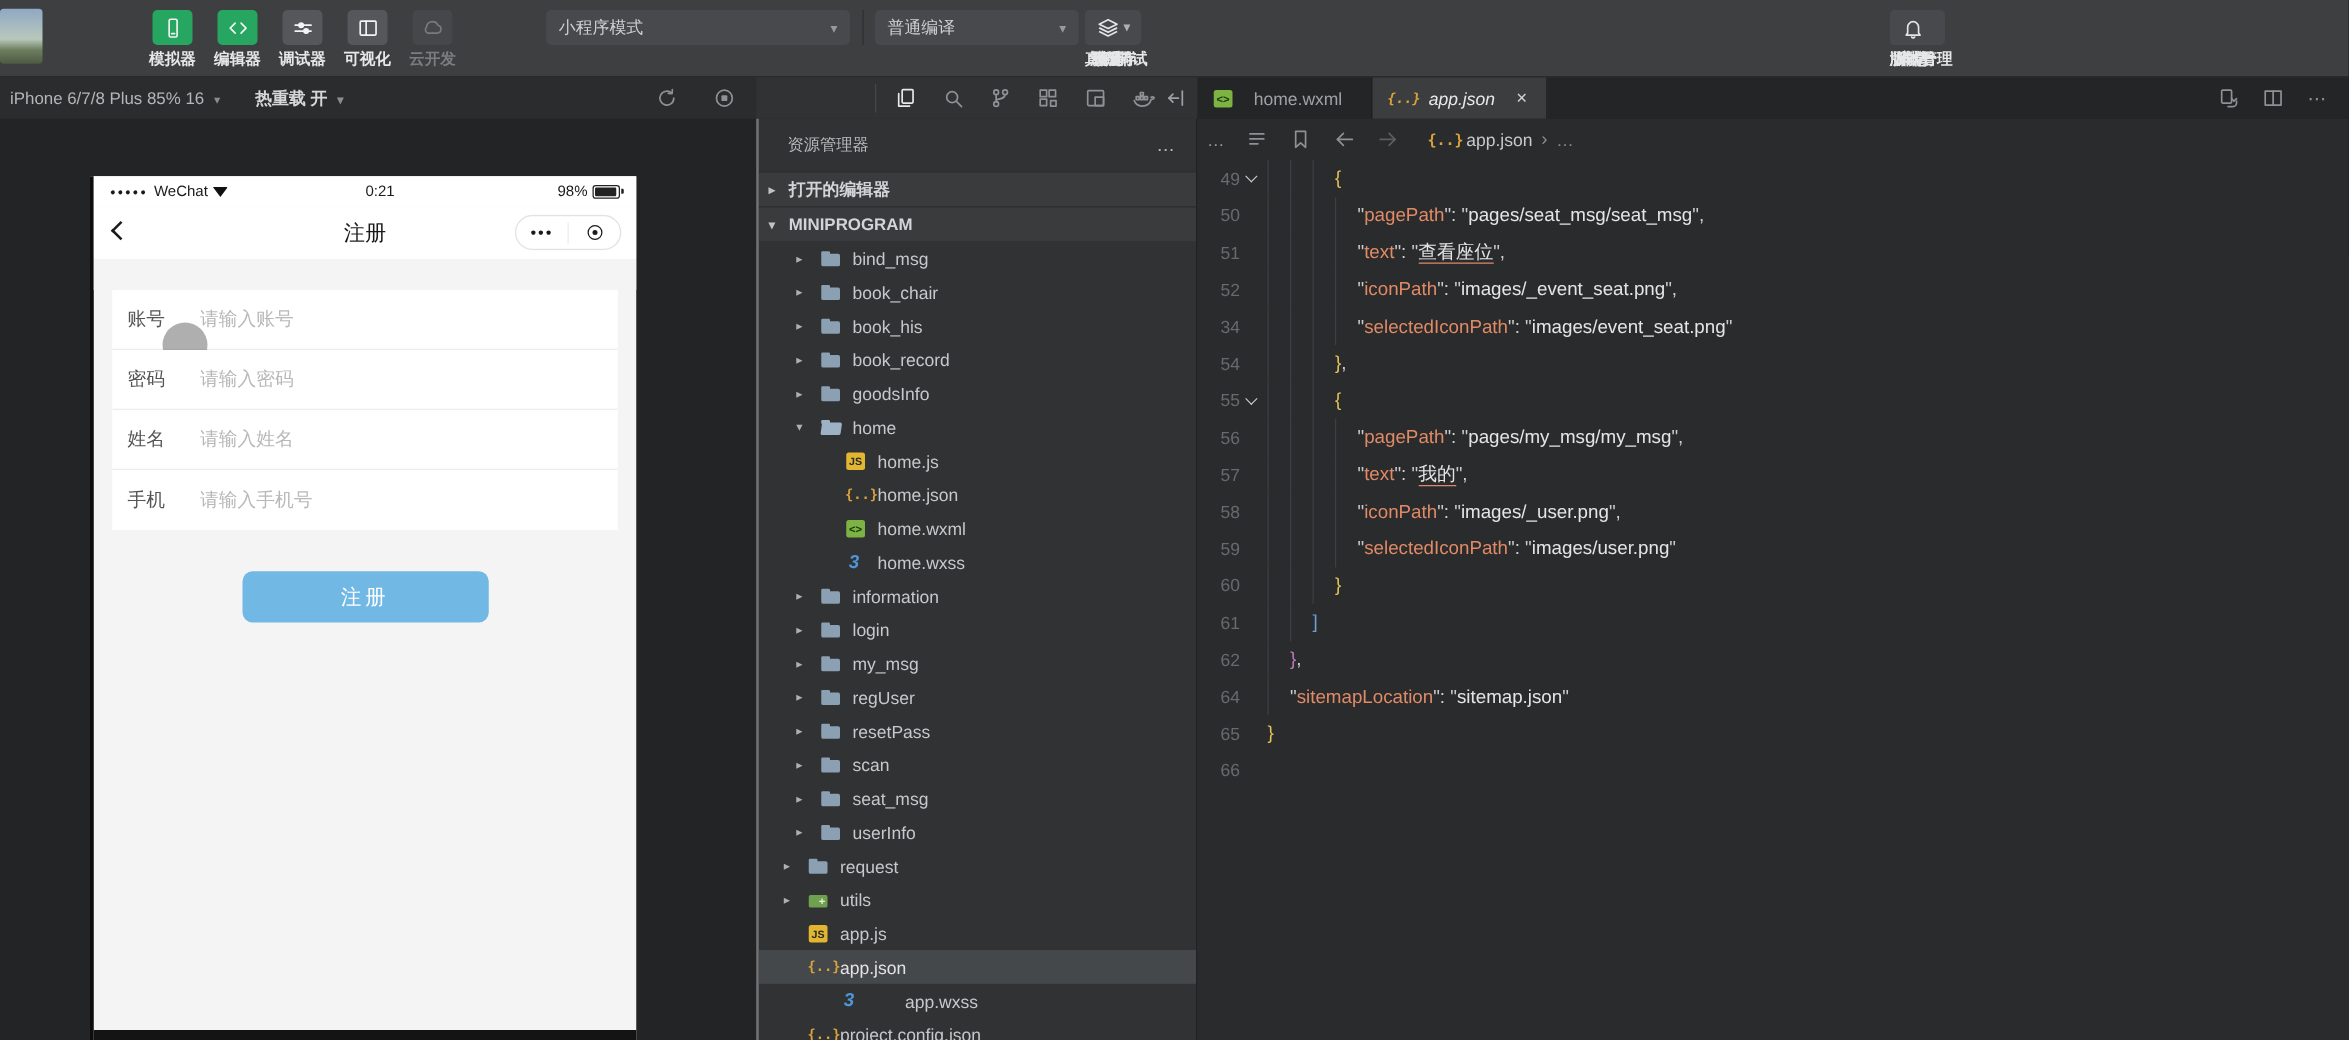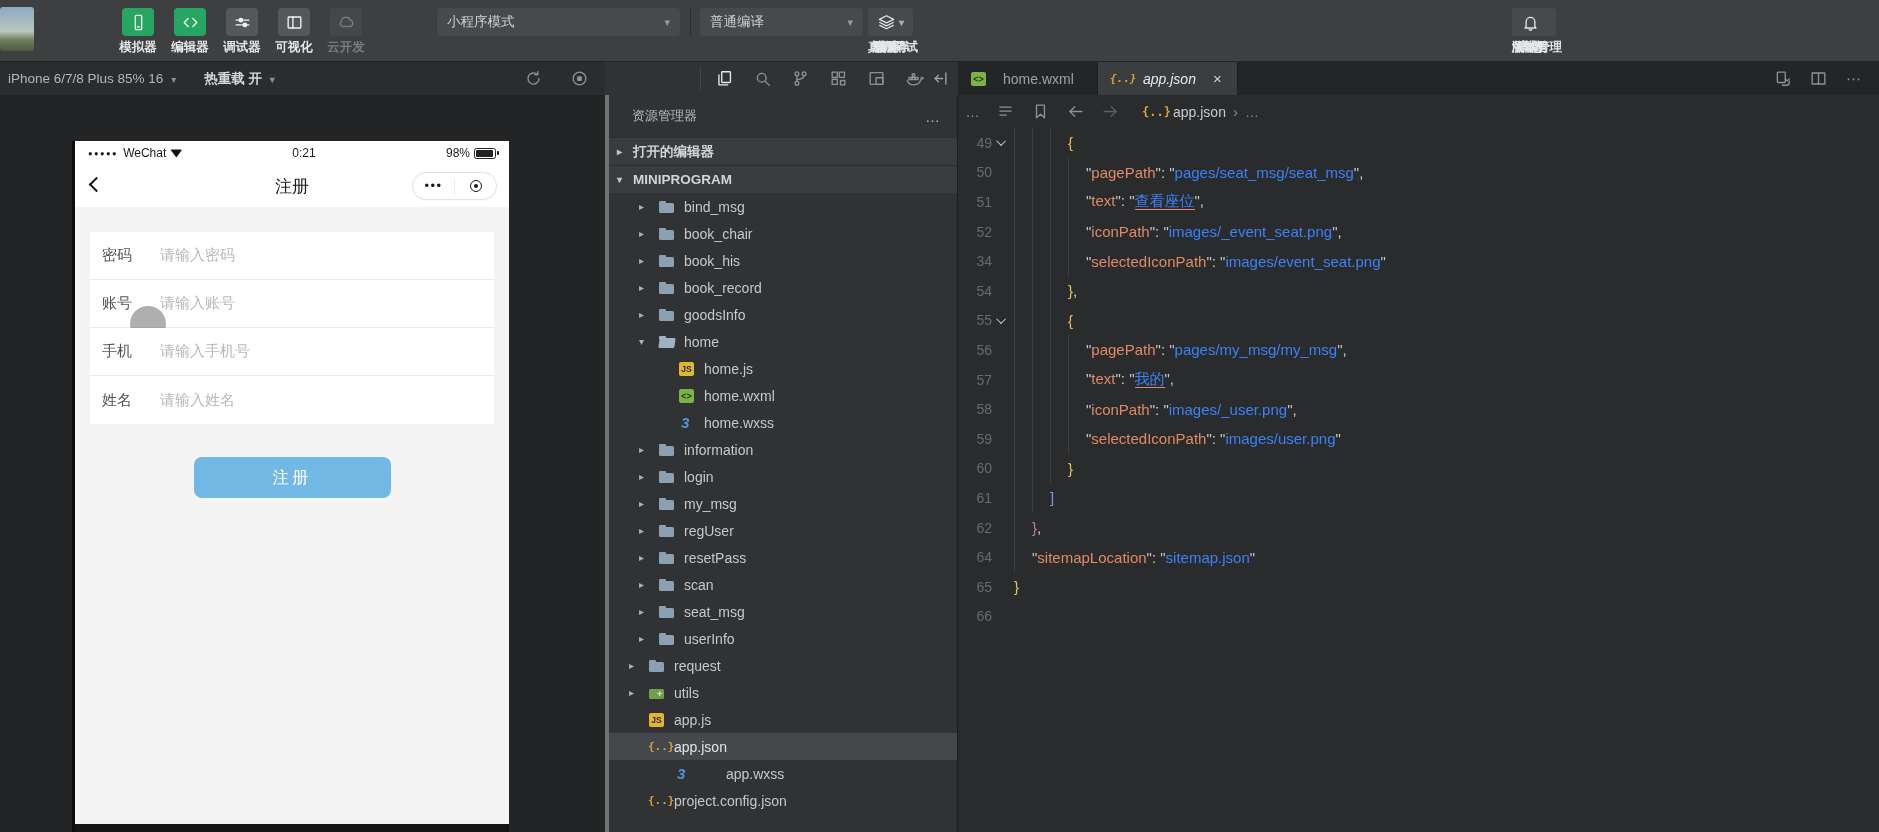--- a/index.html
+++ b/index.html
@@ -46,21 +46,21 @@
   .collapse-btn { position:absolute; left:925px; top:0; width:33px; height:33px; display:flex; align-items:center; justify-content:center; color:#9fa1a4; cursor:pointer; }
   .tab { display:flex; align-items:center; padding:0 12px; gap:7px; font-size:14px; color:#9fa1a4; border-right:1px solid #1d1e20; cursor:pointer; min-width:140px; }
   .tab.active { background:#3b3d3f; color:#e8e9ea; font-style:italic; }
   .tab .close { margin-left:10px; font-size:15px; color:#d2d3d5; font-style:normal; }
   .tab-right { margin-left:auto; display:flex; align-items:center; gap:14px; padding-right:14px; color:#9fa1a4; }
   .tab-right .icon-btn { width:22px; }
 
   
   .main { position:absolute; left:0; top:95px; width:1879px; height:737px; }
   .sim-panel { position:absolute; left:0; top:0; width:605px; height:737px; background:#232425; }
-  .explorer { position:absolute; left:605px; top:0; width:353px; height:737px; background:#313234; border-left:4px solid #737373; border-right:1px solid #1d1e20; overflow:hidden; }
+  .explorer { position:absolute; left:605px; top:0; width:353px; height:737px; background:#313234; border-left:2px solid #737373; border-right:1px solid #1d1e20; overflow:hidden; }
   .editor { position:absolute; left:958px; top:0; width:921px; height:737px; background:#2a2b2d; }
 
   
   .phone { position:absolute; left:72px; top:46px; width:437px; height:691px; background:#f4f4f4; border-left:3px solid #0d0d0d; }
   .statusbar { position:relative; height:24px; background:#ffffff; display:flex; align-items:center; padding:0 13px; font-size:12px; color:#1a1a1a; }
   .sig-dots { font-size:7.5px; letter-spacing:1.5px; }
   .carrier { margin-left:5px; font-size:12px; }
   .wifi { width:12px; height:9px; margin-left:4px; background:#111; clip-path:polygon(50% 100%, 0 12%, 100% 12%); border-radius:2px; }
   .sb-time { position:absolute; left:0; right:0; text-align:center;padding-left:24px; }
   .sb-right { margin-left:auto; display:flex; align-items:center; gap:4px; }
@@ -122,21 +122,21 @@
   .code { position:relative; font-family:Liberation Sans, sans-serif; font-size:15px; }
   .code-line { height:29.6px; display:flex; align-items:center; position:relative; }
   .gutter { width:56px; flex:none; display:flex; align-items:center; height:100%; }
   .lnum { width:34px; text-align:right; color:#686b6e; font-size:14px; }
   .fold { width:20px; display:flex; justify-content:center; cursor:pointer; }
   .fold-ch { width:7px; height:7px; border-left:1.6px solid #c8cacd; border-bottom:1.6px solid #c8cacd; transform:rotate(-45deg) translateY(-2px); }
   .lcontent { position:relative; flex:1; height:100%; display:flex; align-items:center; white-space:pre; }
   .ig { position:absolute; top:0; bottom:0; width:1px; background:#3d3f42; }
   .ltext { position:relative; }
   .tk-q { color:#c9cacb; } .tk-k { color:#e08a66; } .tk-p { color:#cfd0d1; }
-  .tk-s { color:#3b82f6; } .tk-by { color:#e6c35c; } .tk-bb { color:#6e9fd6; }
+  .tk-s { color:#e5e5e5; } .tk-by { color:#e6c35c; } .tk-bb { color:#6e9fd6; }
   .tk-bm { color:#c07ab8; } .tk-vb { color:#6e9fd6; }
   .tk-u { border-bottom:1px solid #e0876b; }
 </style>
 </head>
 <body>
 
 <div class="app">
 
   <header class="toolbar">
     <div class="avatar"></div>
@@ -493,37 +493,37 @@
             <span class="dots">•••</span>
             <span class="cap-sep"></span>
             <span class="target">
                 <span class="ring"></span>
               </span>
           </span>
         </div>
         <div class="form-gap"></div>
         <div class="form" id="form-rows">
             <div class="form-row">
-     <span class="form-label">密码</span>
-     <span class="form-ph">请输入密码</span>
-
-   </div>
-            <div class="form-row">
      <span class="form-label">账号</span>
      <span class="form-ph">请输入账号</span>
      <span class="touch-circle"></span>
    </div>
             <div class="form-row">
-     <span class="form-label">手机</span>
-     <span class="form-ph">请输入手机号</span>
+     <span class="form-label">密码</span>
+     <span class="form-ph">请输入密码</span>
 
    </div>
             <div class="form-row">
      <span class="form-label">姓名</span>
      <span class="form-ph">请输入姓名</span>
+
+   </div>
+            <div class="form-row">
+     <span class="form-label">手机</span>
+     <span class="form-ph">请输入手机号</span>
 
    </div>
           </div>
         <div class="submit-wrap">
           <button class="submit-btn" style="background: rgb(114, 184, 228);">注册</button>
         </div>
         <div class="phone-bottom"></div>
       </div>
     </div>
 
@@ -570,20 +570,25 @@
    </div>
           <div class="tree-row" style="padding-left:30px;">
      <span class="arr">▾</span>
      <span class="tico folder-open"></span>
      <span>home</span>
    </div>
           <div class="tree-row" style="padding-left:50px;">
      <span class="arr"></span>
      <span class="tico js"></span>
      <span>home.js</span>
+   </div>
+          <div class="tree-row" style="padding-left:50px;">
+     <span class="arr"></span>
+     <span class="tico json"></span>
+     <span>home.json</span>
    </div>
           <div class="tree-row" style="padding-left:50px;">
      <span class="arr"></span>
      <span class="tico wxml"></span>
      <span>home.wxml</span>
    </div>
           <div class="tree-row" style="padding-left:50px;">
      <span class="arr"></span>
      <span class="tico wxss"></span>
      <span>home.wxss</span>

